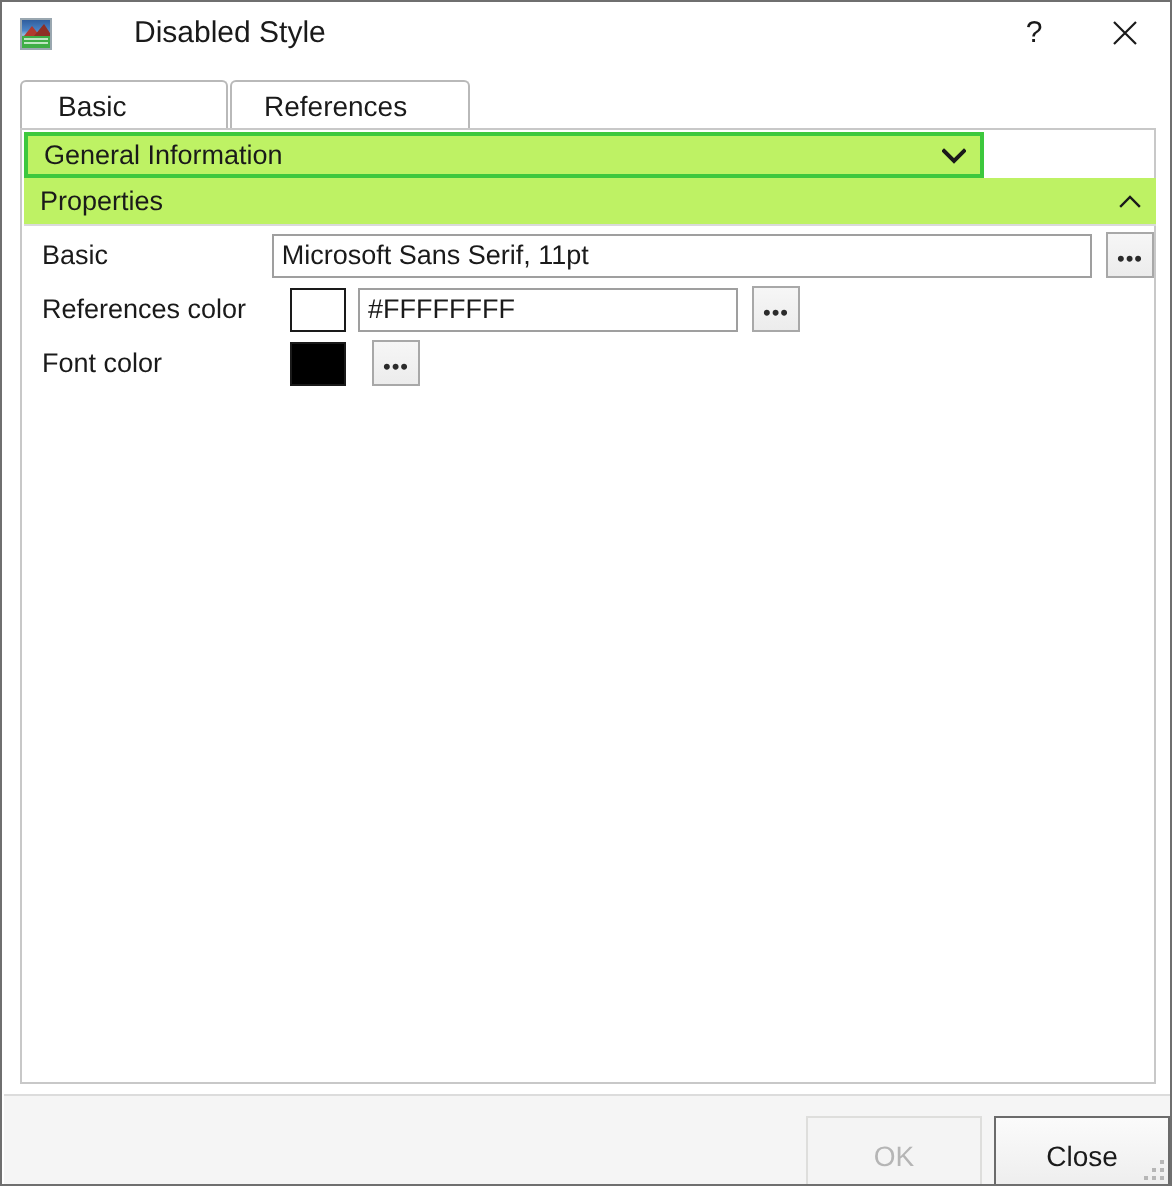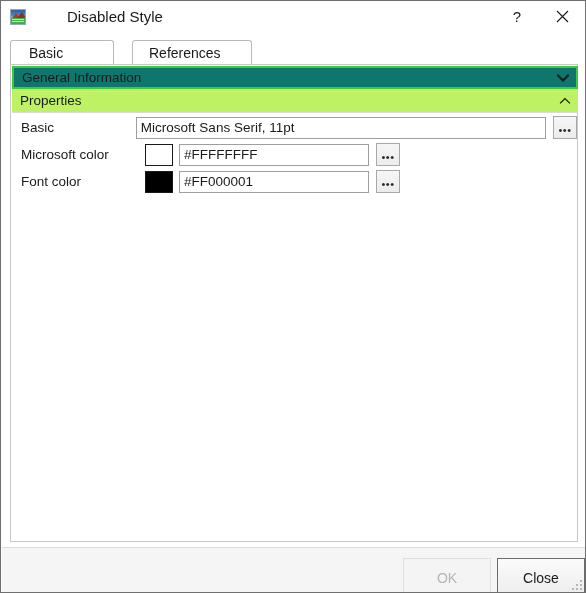--- a/index.html
+++ b/index.html
@@ -122,21 +122,21 @@
     border-radius: 3px 3px 0 0;
     background: #ffffff;
     display: flex;
     align-items: center;
     padding: 0 12px;
     font-size: 14px;
     color: #1a1a1a;
     cursor: default;
   }
   .tab.basic { width: 104px; justify-content: flex-start; padding-left: 18px; }
-  .tab.references { width: 120px; margin-left: 18px; padding-left: 16px; }
+  .tab.references { width: 120px; margin-left: 1px; padding-left: 16px; }
 
   
   .panel {
     position: absolute;
     left: 9px; top: 63px;
     width: 568px;
     height: 478px;
     box-sizing: border-box;
     background: #ffffff;
     border: 1px solid #c8c8c8;
@@ -161,23 +161,23 @@
   .group-header .chev {
     width: 26px;
     display: flex;
     align-items: center;
     justify-content: center;
     flex: 0 0 auto;
   }
 
   #group-general {
     left: 1px; top: 1px;
-    width: 566px;
+    width: 480px;
     height: 23px;
-    background: #0f766e;
+    background: #bef264;
     border: 2px solid #3dc83d;
     gap: 48px;
   }
   #group-properties {
     left: 1px; top: 24px;
     width: 566px;
     height: 24px;
     background: #bef264;
     border-bottom: 1px solid #dadada;
   }
@@ -349,32 +349,31 @@
 
       <div class="row">
         <div class="row-label">Basic</div>
         <input class="txtbox font" type="text" readonly="" value="Microsoft Sans Serif, 11pt" style="">
         <div class="ellipsis-btn">
           <span class="dots">•••</span>
         </div>
       </div>
 
       <div class="row">
-        <div class="row-label">Microsoft color</div>
+        <div class="row-label">References color</div>
         <div class="swatch" id="swatch-bg" style="background: rgb(255, 255, 255);"></div>
         <input class="txtbox color" type="text" readonly="" value="#FFFFFFFF" style="">
         <div class="ellipsis-btn">
           <span class="dots">•••</span>
         </div>
       </div>
 
       <div class="row">
         <div class="row-label">Font color</div>
         <div class="swatch" id="swatch-font" style="background: rgb(0, 0, 0);"></div>
-        <input class="txtbox color" type="text" readonly="" value="#FF000001" style="">
         <div class="ellipsis-btn">
           <span class="dots">•••</span>
         </div>
       </div>
 
     </div>
   </div>
 
   <div class="footer">
     <div class="footer-btn" id="btn-ok">OK</div>

